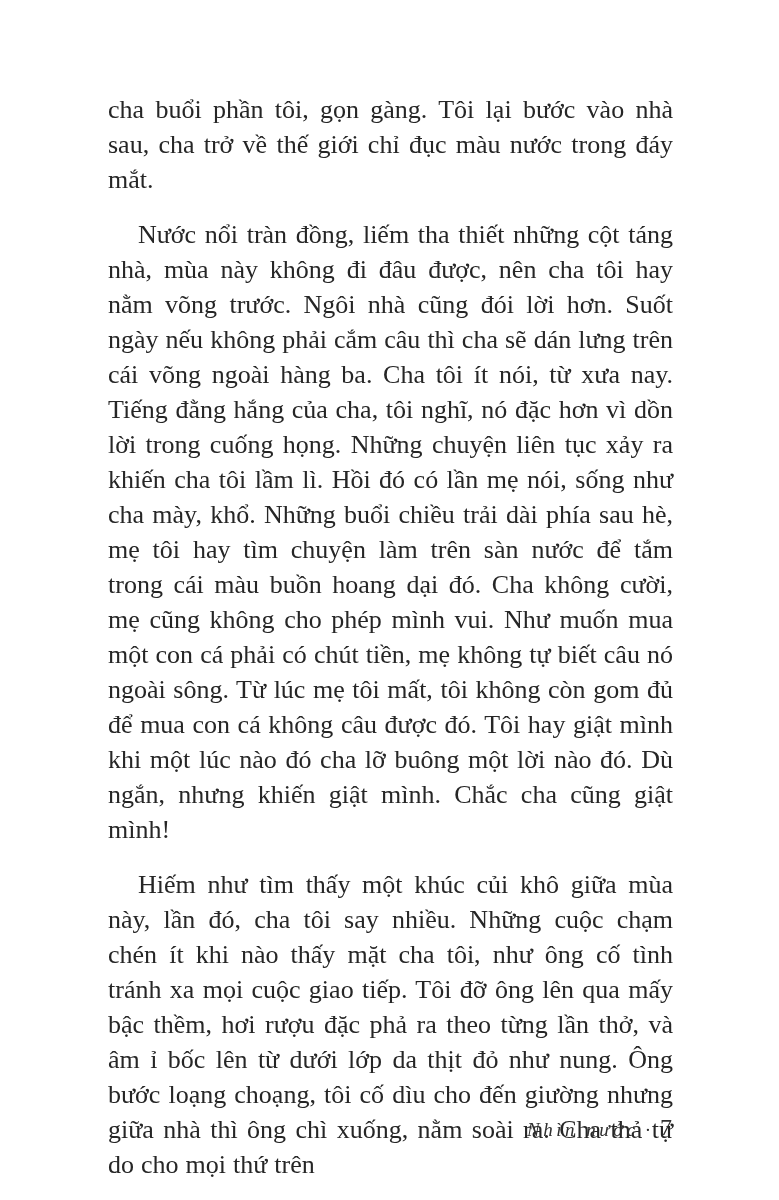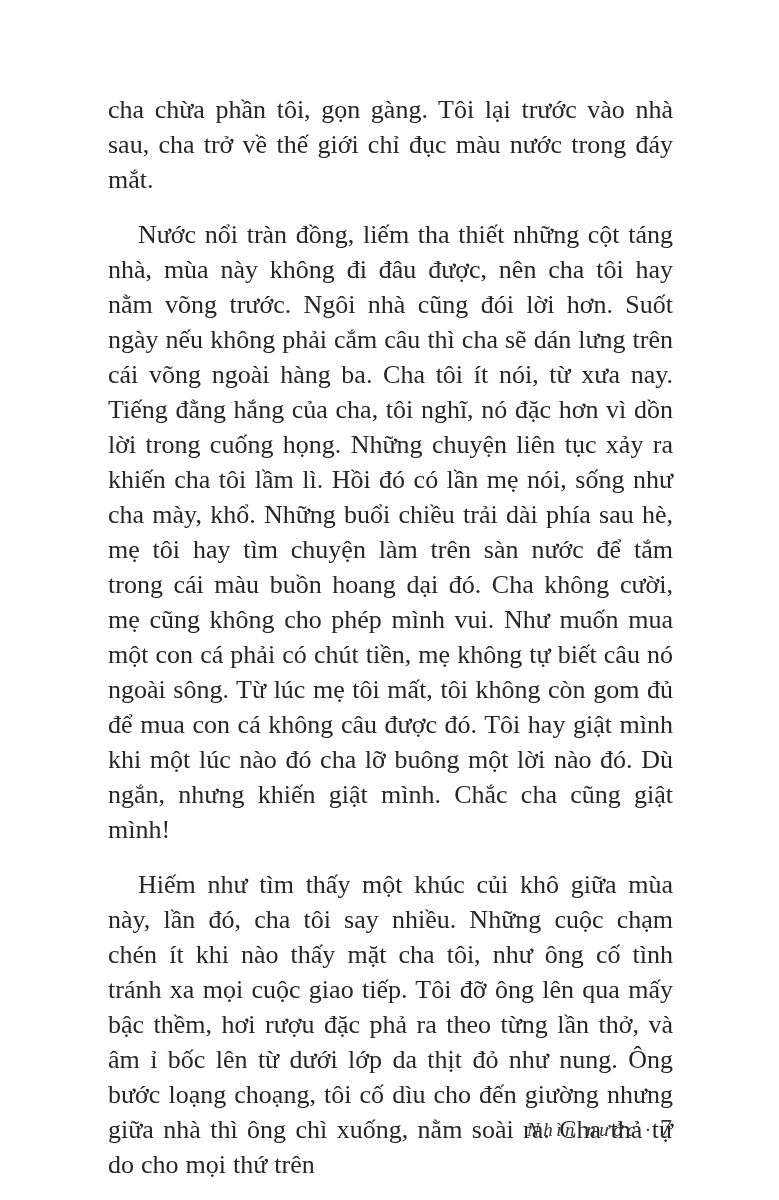--- a/index.html
+++ b/index.html
@@ -56,21 +56,21 @@
   }
   .page-number {
     font-size: 24px;
   }
 </style>
 </head>
 <body>
 
 <div class="page">
   <main class="text-block">
-    <p class="para continuation">cha chừa phần tôi, gọn gàng. Tôi lại trước vào nhà sau, cha trở về thế giới chỉ đục màu nước trong đáy mắt.</p>
+    <p class="para continuation">cha buổi phần tôi, gọn gàng. Tôi lại bước vào nhà sau, cha trở về thế giới chỉ đục màu nước trong đáy mắt.</p>
     <p class="para">Nước nổi tràn đồng, liếm tha thiết những cột táng nhà, mùa này không đi đâu được, nên cha tôi hay nằm võng trước. Ngôi nhà cũng đói lời hơn. Suốt ngày nếu không phải cắm câu thì cha sẽ dán lưng trên cái võng ngoài hàng ba. Cha tôi ít nói, từ xưa nay. Tiếng đằng hắng của cha, tôi nghĩ, nó đặc hơn vì dồn lời trong cuống họng. Những chuyện liên tục xảy ra khiến cha tôi lầm lì. Hồi đó có lần mẹ nói, sống như cha mày, khổ. Những buổi chiều trải dài phía sau hè, mẹ tôi hay tìm chuyện làm trên sàn nước để tắm trong cái màu buồn hoang dại đó. Cha không cười, mẹ cũng không cho phép mình vui. Như muốn mua một con cá phải có chút tiền, mẹ không tự biết câu nó ngoài sông. Từ lúc mẹ tôi mất, tôi không còn gom đủ để mua con cá không câu được đó. Tôi hay giật mình khi một lúc nào đó cha lỡ buông một lời nào đó. Dù ngắn, nhưng khiến giật mình. Chắc cha cũng giật mình!</p>
     <p class="para">Hiếm như tìm thấy một khúc củi khô giữa mùa này, lần đó, cha tôi say nhiều. Những cuộc chạm chén ít khi nào thấy mặt cha tôi, như ông cố tình tránh xa mọi cuộc giao tiếp. Tôi đỡ ông lên qua mấy bậc thềm, hơi rượu đặc phả ra theo từng lần thở, và âm ỉ bốc lên từ dưới lớp da thịt đỏ như nung. Ông bước loạng choạng, tôi cố dìu cho đến giường nhưng giữa nhà thì ông chì xuống, nằm soài ra. Cha thả tự do cho mọi thứ trên</p>
   </main>
 
   <footer class="page-footer">
     <span class="running-title">Nhìn nước</span>
     <span class="footer-sep">·</span>
     <span class="page-number">7</span>
   </footer>
 </div>

